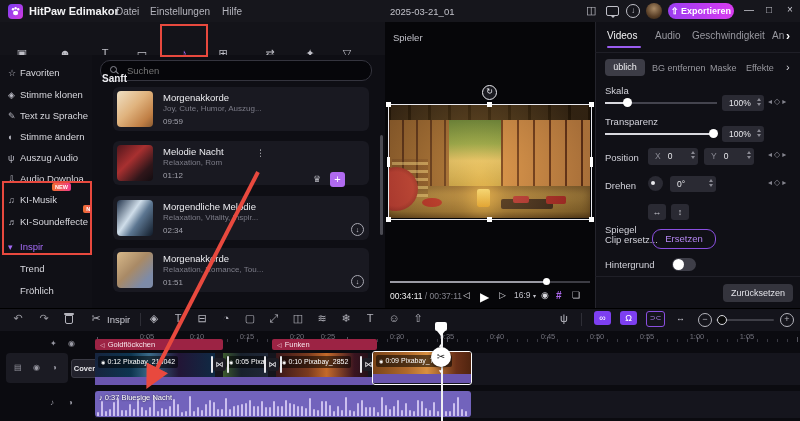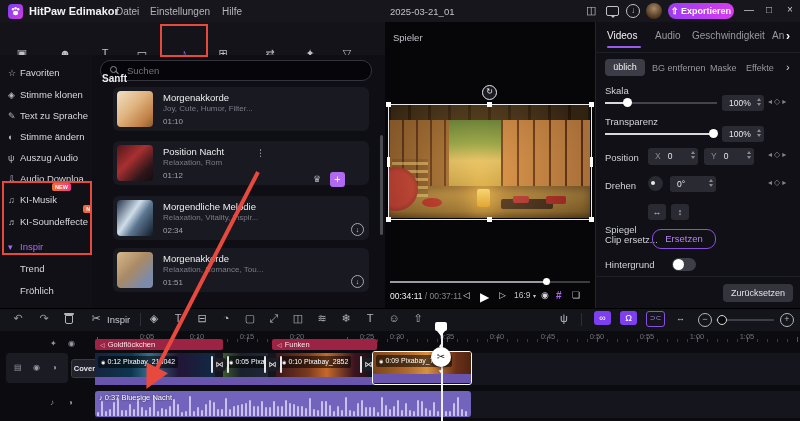--- a/index.html
+++ b/index.html
@@ -270,26 +270,26 @@
   <div class="abs audiolist"></div>
   <div class="abs search">
     <span class="i-search"></span>
     <input placeholder="Suchen" style="">
   </div>
   <span class="abs section">Sanft</span>
 
   <div class="abs card" style="top:87px">
     <span class="thumb t1"></span>
     <span class="ctitle">Morgenakkorde</span>
-    <span class="ctags">Joy, Cute, Humor, Filter...</span>
-    <span class="cdur">01:10</span>
+    <span class="ctags">Joy, Cute, Humor, Auszug...</span>
+    <span class="cdur">09:59</span>
   </div>
   <div class="abs card" style="top:141px">
     <span class="thumb t2"></span>
-    <span class="ctitle">Position Nacht</span>
+    <span class="ctitle">Melodie Nacht</span>
     <span class="ctags">Relaxation, Rom</span>
     <span class="cdur">01:12</span>
   </div>
   <div class="abs card" style="top:196px">
     <span class="thumb t3"></span>
     <span class="ctitle">Morgendliche Melodie</span>
     <span class="ctags">Relaxation, Vitality, Inspir...</span>
     <span class="cdur">02:34</span>
     <span class="cdl">↓</span>
   </div>
@@ -515,21 +515,21 @@
       <span class="tick" style="left: 662px; height: 3px;"></span>
       <span class="tick" style="left: 672px; height: 3px;"></span>
       <span class="tick" style="left: 682px; height: 3px;"></span>
       <span class="tick" style="left: 692px; height: 3px;"></span>
       <span class="tick" style="left: 702px; height: 5px; background: rgb(85, 85, 95);"></span>
     </div>
   <span class="abs ruler-lb" style="left:135px">0:05</span>
   <span class="abs ruler-lb" style="left:185px">0:10</span>
   <span class="abs ruler-lb" style="left:235px">0:15</span>
   <span class="abs ruler-lb" style="left:285px">0:20</span>
-  <span class="abs ruler-lb" style="left:355px">0:25</span>
+  <span class="abs ruler-lb" style="left:316px">0:25</span>
   <span class="abs ruler-lb" style="left:385px">0:30</span>
   <span class="abs ruler-lb" style="left:435px">0:35</span>
   <span class="abs ruler-lb" style="left:485px">0:40</span>
   <span class="abs ruler-lb" style="left:536px">0:45</span>
   <span class="abs ruler-lb" style="left:585px">0:50</span>
   <span class="abs ruler-lb" style="left:635px">0:55</span>
   <span class="abs ruler-lb" style="left:685px">1:00</span>
   <span class="abs ruler-lb" style="left:735px">1:05</span>
 
   <span class="abs hdr-ic" style="left:50px;top:339px">✦</span>

